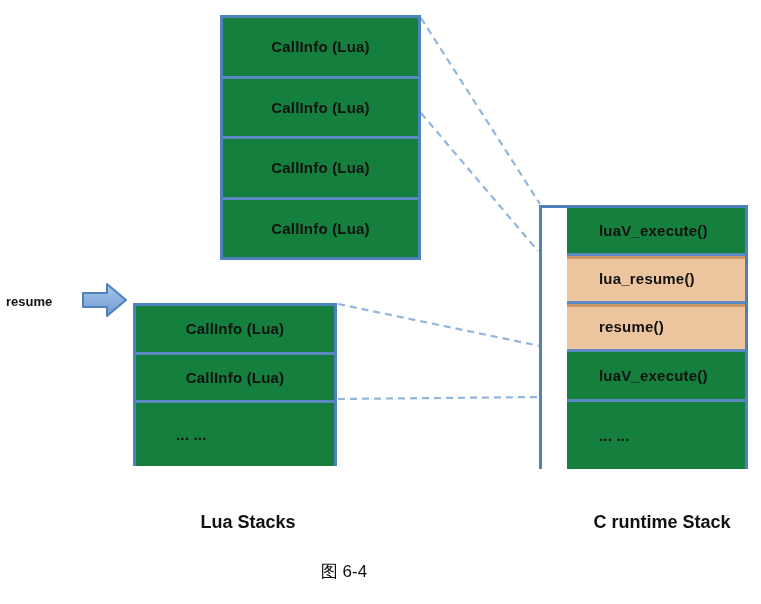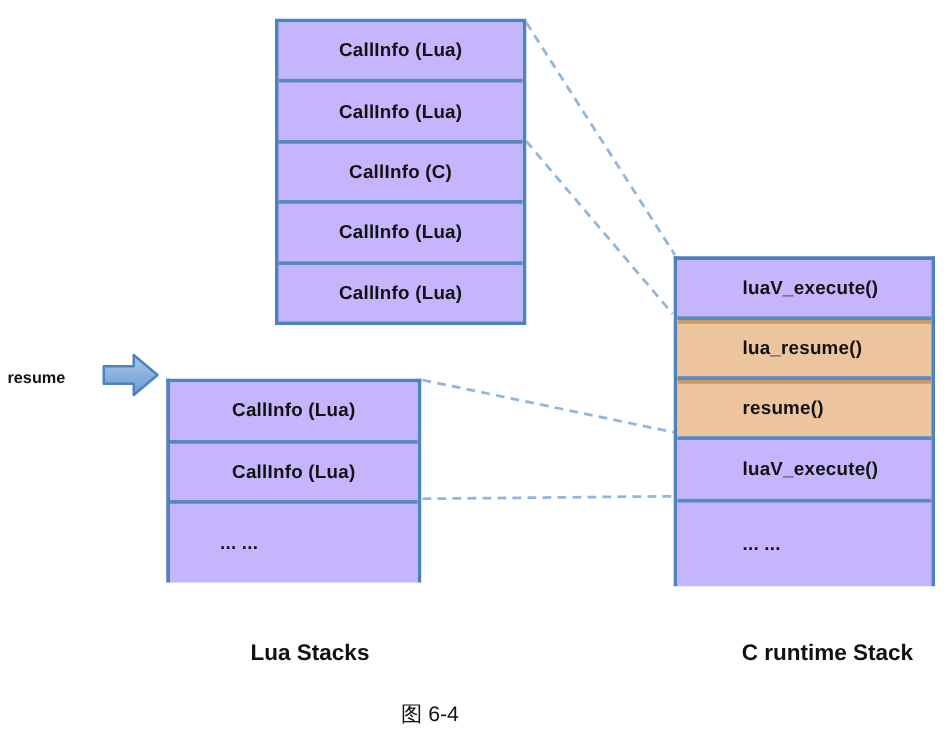--- a/index.html
+++ b/index.html
@@ -48,29 +48,29 @@
     background: #ffffff;
   }
   .stack.open-bottom { border-bottom: none; }
   .cell {
     display: flex;
     align-items: center;
     justify-content: center;
     font-size: 15px;
     font-weight: 600;
     letter-spacing: 0.2px;
-    background: #c4b5fd;
+    background: #15803d;
     overflow: hidden;
   }
   .cell + .cell { border-top: 3px solid var(--divider-blue); }
   .top-stack { left: 220px; top: 15px; width: 201px; height: 245px; }
   .top-stack .cell { flex: 1 1 0; }
   .bottom-stack { left: 133px; top: 303px; width: 204px; height: 163px; }
   .c-stack { left: 539px; top: 205px; width: 209px; height: 264px; }
-  .cell.left-align { justify-content: flex-start; padding-left: 52px; }
+  .cell.left-align { justify-content: flex-start; padding-left: 32px; margin-left: 25px; }
   .cell.dots { justify-content: flex-start; padding-left: 40px; }
   .cell.highlight {
     background: var(--highlight-fill);
     box-shadow: inset 0 3px 0 rgba(192, 138, 85, 0.75);
   }
   .h48  { flex: 48 1 0; }
   .h47  { flex: 47 1 0; }
   .h49  { flex: 49 1 0; }
   .h66  { flex: 66 1 0; }
   .h71  { flex: 71 1 0; }
@@ -117,21 +117,20 @@
       <line class="dashed" x1="421" y1="113" x2="538" y2="251"></line>
       <line class="dashed" x1="338" y1="304" x2="540" y2="346"></line>
       <line class="dashed" x1="338" y1="399" x2="540" y2="397"></line>
     </g>
     <polygon class="arrow-shape" fill="url(#arrowGrad)" points="83,293 107,293 107,284 126,300 107,316 107,307 83,307"></polygon>
   </svg>
 
   <div class="stack top-stack">
     <div class="cell">CallInfo (Lua)</div>
     <div class="cell">CallInfo (Lua)</div>
-    <div class="cell">CallInfo (C)</div>
     <div class="cell">CallInfo (Lua)</div>
     <div class="cell">CallInfo (Lua)</div>
   </div>
 
   <div class="resume-label">resume</div>
 
   <div class="stack bottom-stack open-bottom">
     <div class="cell h48">CallInfo (Lua)</div>
     <div class="cell h48">CallInfo (Lua)</div>
     <div class="cell h66 dots">... ...</div>

